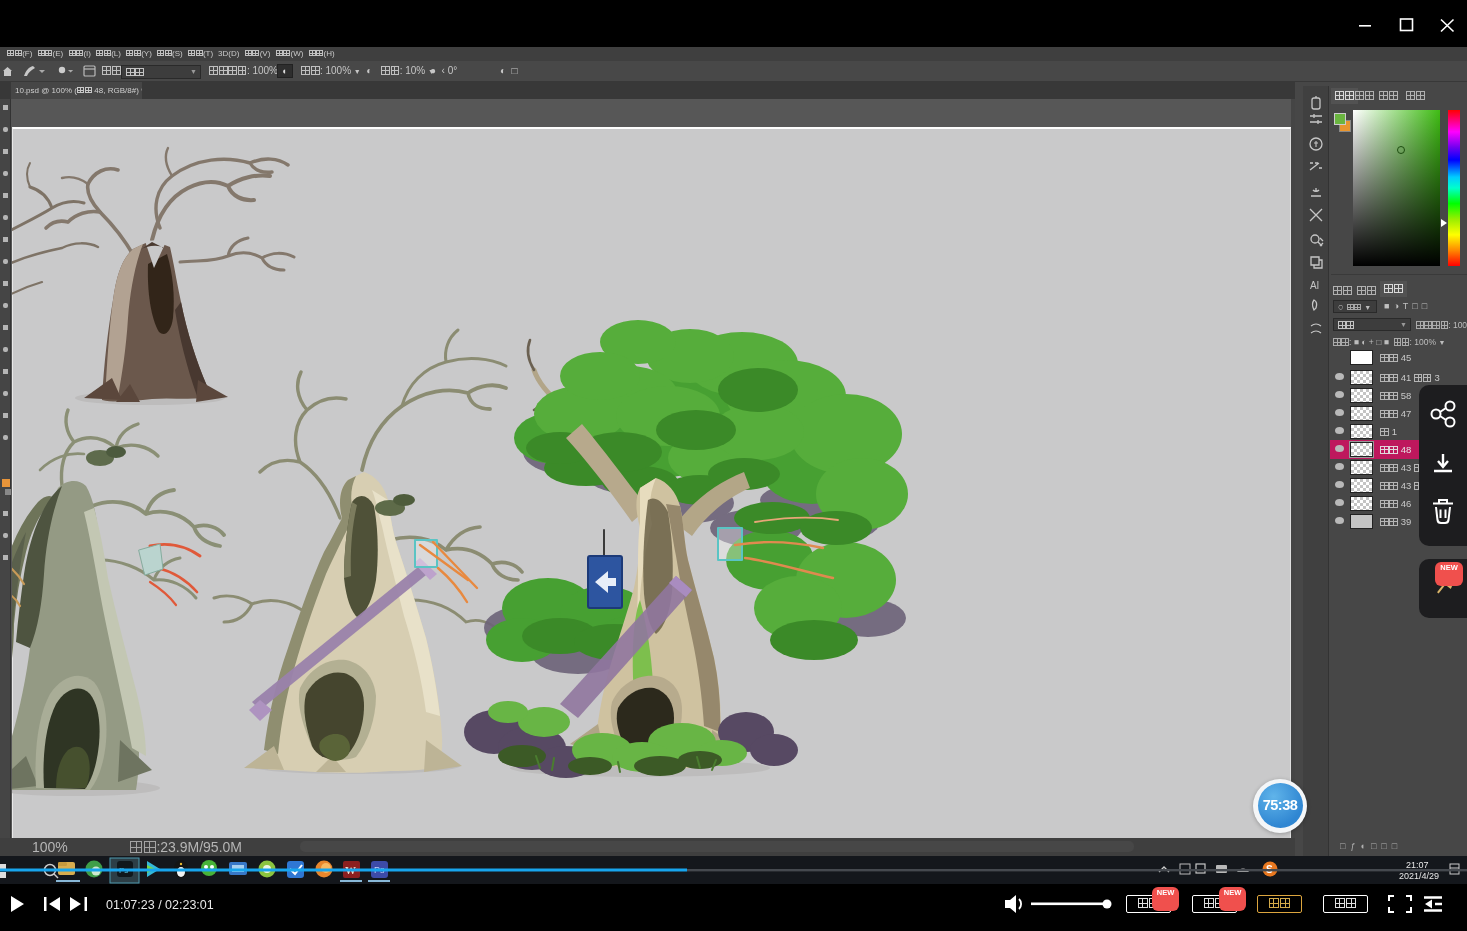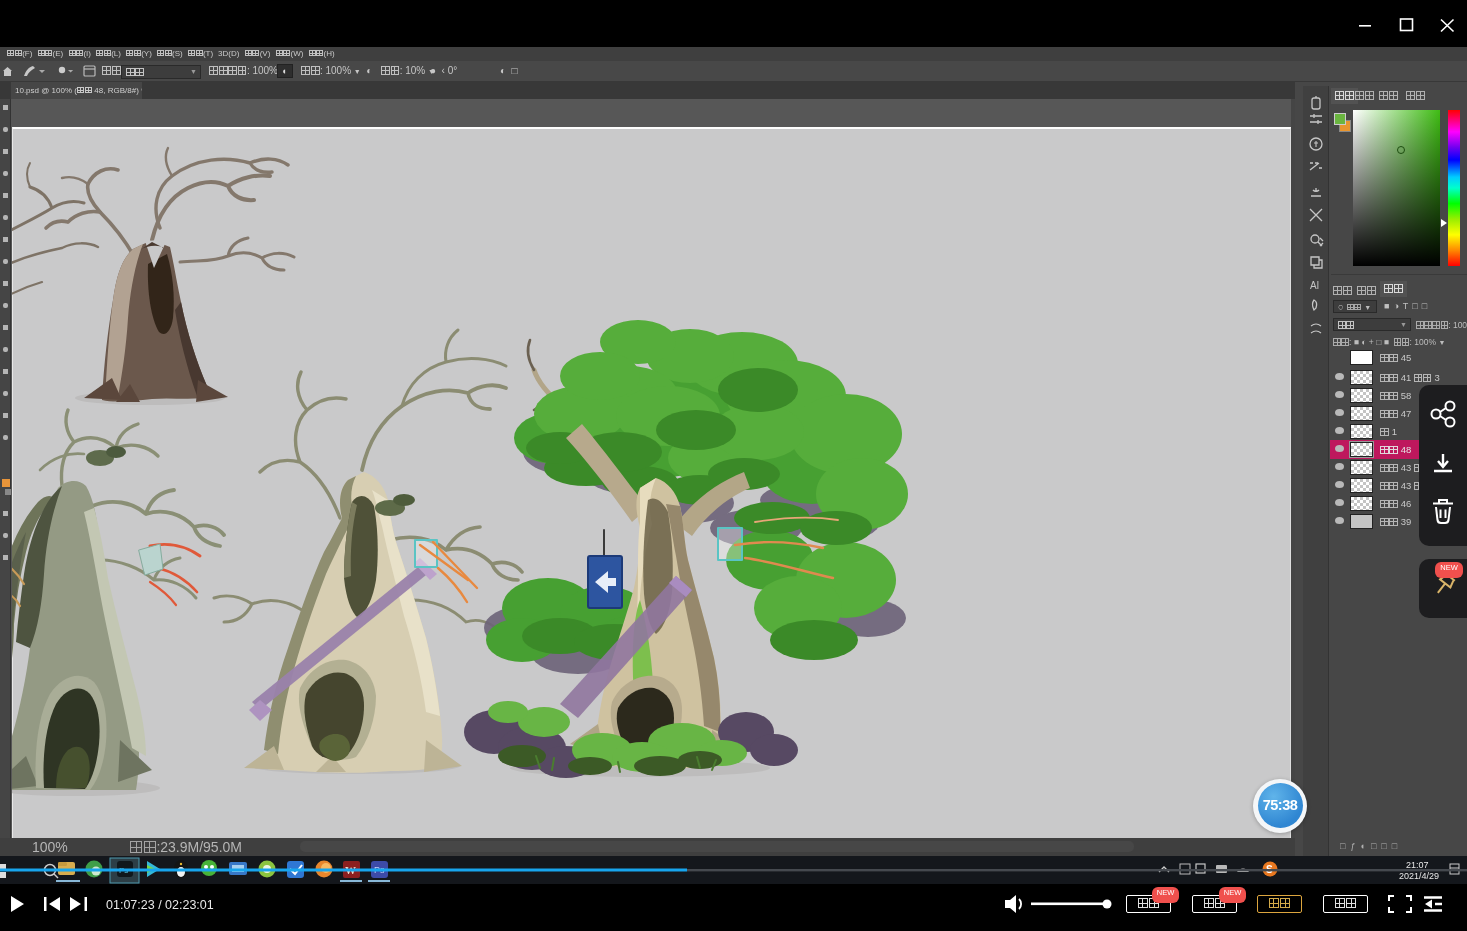--- a/index.html
+++ b/index.html
@@ -34,21 +34,21 @@
 .eye{position:absolute;left:5px;top:5px;width:9px;height:7px;border-radius:50%;background:#b9b9b9}
 .thumb{position:absolute;left:20px;top:2px;width:23px;height:15px;background:#fff;background-image:linear-gradient(45deg,#c4c4c4 25%,transparent 25%,transparent 75%,#c4c4c4 75%),linear-gradient(45deg,#c4c4c4 25%,transparent 25%,transparent 75%,#c4c4c4 75%);background-size:6px 6px;background-position:0 0,3px 3px;border:1px solid #222}
 .lname{position:absolute;left:50px;top:4px;white-space:nowrap}
 
 #statusbar{left:0;top:838px;width:1295px;height:36px;background:#3f3f3f;color:#b5b5b5;font-size:14px;line-height:18px}
 
 #taskbar{left:0;top:856px;width:1467px;height:28px;background:#14171c}
 
 #pbar{left:0;top:884px;width:1467px;height:47px;background:#000}
 .vbtn{position:absolute;top:11px;height:18px;border:1.5px solid #fff;border-radius:2px;color:#eee;font-size:12px;text-align:center;line-height:15px;width:45px}
-.newpill{position:absolute;width:27px;height:16px;background:#f0504d;border-radius:6px;color:#fff;font-size:7.5px;font-weight:normal;text-align:center;line-height:12px}
+.newpill{position:absolute;width:27px;height:24px;background:#f0504d;border-radius:6px;color:#fff;font-size:7.5px;font-weight:bold;text-align:center;line-height:12px}
 
 #sharepanel{left:1419px;top:385px;width:48px;height:161px;background:#1d1d1f;border-radius:10px 0 0 10px}
 #pinpanel{left:1419px;top:559px;width:48px;height:59px;background:#1d1d1f;border-radius:10px 0 0 10px}
 #badge{left:1253px;top:779px;width:54px;height:54px;border-radius:50%;background:#f4f6f8;box-shadow:0 1px 4px rgba(0,0,0,.25)}
 #badgein{left:1257.5px;top:783px;width:45px;height:45px;border-radius:50%;background:radial-gradient(circle at 35% 30%,#60b4ea,#2f86d2 70%);color:#fff;font-size:14.5px;text-align:center;line-height:45px;font-weight:bold;letter-spacing:-.5px}
 </style></head>
 <body>
 <div id="stage">
 
 <div class="abs" id="titlebar"></div>

